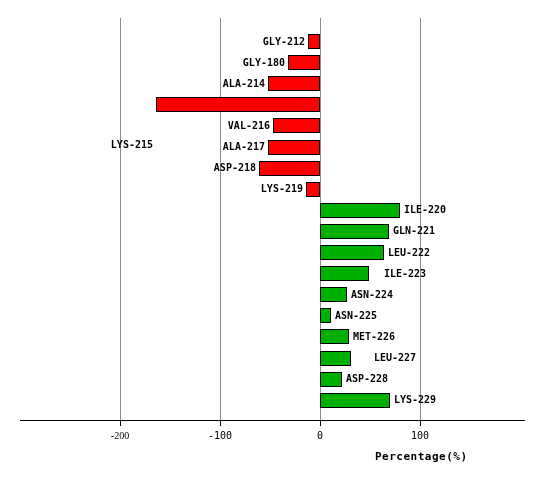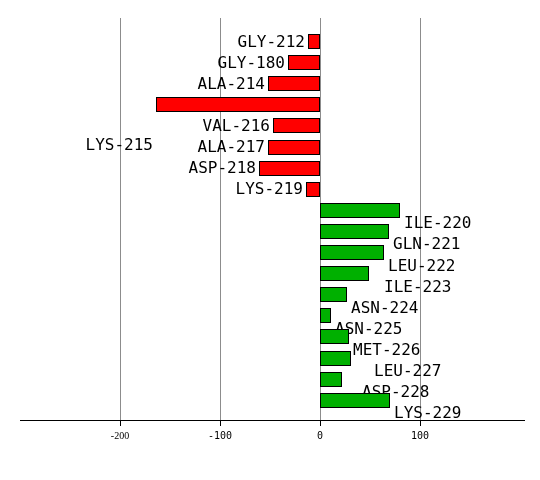--- a/index.html
+++ b/index.html
@@ -51,31 +51,31 @@
     white-space: nowrap;
     letter-spacing: 0.5px;
   }
   .bar {
     position: absolute;
     border: 1px solid #000000;
     box-sizing: border-box;
   }
   .bar-label {
     position: absolute;
-    font-size: 16px;
+    font-size: 10px;
     line-height: 10px;
     color: #000000;
     white-space: nowrap;
+    font-weight: bold;
   }
   .bar-label.neg {
     text-align: right;
   }
   .bar-label.pos {
     text-align: left;
-    margin-top: 13px;
   }
   .plot-area { position: absolute; inset: 0; }
 </style>
 </head>
 <body>
 
 <div id="chart-root">
   <div class="plot-area" id="plot-area">
       <div class="gridline" style="left: 120px; top: 18px; height: 402px; background: rgb(140, 140, 140);"></div>
       <div class="gridline" style="left: 220px; top: 18px; height: 402px; background: rgb(140, 140, 140);"></div>
@@ -107,26 +107,27 @@
       <div class="bar-label pos" style="top: 268.6px; left: 384px;">ILE-223</div>
       <div class="bar" title="ASN-224: 27%" style="left: 320px; top: 287.2px; width: 27px; height: 15px; background: rgb(0, 176, 0); border-color: rgb(0, 0, 0);"></div>
       <div class="bar-label pos" style="top: 289.7px; left: 351px;">ASN-224</div>
       <div class="bar" title="ASN-225: 11%" style="left: 320px; top: 308.3px; width: 11px; height: 15px; background: rgb(0, 176, 0); border-color: rgb(0, 0, 0);"></div>
       <div class="bar-label pos" style="top: 310.8px; left: 335px;">ASN-225</div>
       <div class="bar" title="MET-226: 29%" style="left: 320px; top: 329.4px; width: 29px; height: 15px; background: rgb(0, 176, 0); border-color: rgb(0, 0, 0);"></div>
       <div class="bar-label pos" style="top: 331.9px; left: 353px;">MET-226</div>
       <div class="bar" title="LEU-227: 31%" style="left: 320px; top: 350.5px; width: 31px; height: 15px; background: rgb(0, 176, 0); border-color: rgb(0, 0, 0);"></div>
       <div class="bar-label pos" style="top: 353px; left: 374px;">LEU-227</div>
       <div class="bar" title="ASP-228: 22%" style="left: 320px; top: 371.6px; width: 22px; height: 15px; background: rgb(0, 176, 0); border-color: rgb(0, 0, 0);"></div>
-      <div class="bar-label pos" style="top: 374.1px; left: 362px;">ASP-228</div>
+      <div class="bar-label pos" style="top: 374.1px; left: 346px;">ASP-228</div>
       <div class="bar" title="LYS-229: 70%" style="left: 320px; top: 392.7px; width: 70px; height: 15px; background: rgb(0, 176, 0); border-color: rgb(0, 0, 0);"></div>
       <div class="bar-label pos" style="top: 395.2px; left: 394px;">LYS-229</div>
       <div class="axis-line" style="left: 20px; top: 420px; width: 505px; background: rgb(0, 0, 0);"></div>
       <div class="tick-mark" style="left: 120px; top: 421px; height: 5px; background: rgb(0, 0, 0);"></div>
       <div class="tick-label" style="left: 90px; width: 60px; top: 430px; font-family: Liberation Serif, serif;">-200</div>
       <div class="tick-mark" style="left: 220px; top: 421px; height: 5px; background: rgb(0, 0, 0);"></div>
       <div class="tick-label" style="left: 190px; width: 60px; top: 430px;">-100</div>
       <div class="tick-mark" style="left: 320px; top: 421px; height: 5px; background: rgb(0, 0, 0);"></div>
       <div class="tick-label" style="left: 290px; width: 60px; top: 430px;">0</div>
       <div class="tick-mark" style="left: 420px; top: 421px; height: 5px; background: rgb(0, 0, 0);"></div>
       <div class="tick-label" style="left: 390px; width: 60px; top: 430px;">100</div>
+      <div class="axis-title" style="left: 375px; top: 450px;">Percentage(%)</div>
     </div>
 </div>
 
 </body></html>

